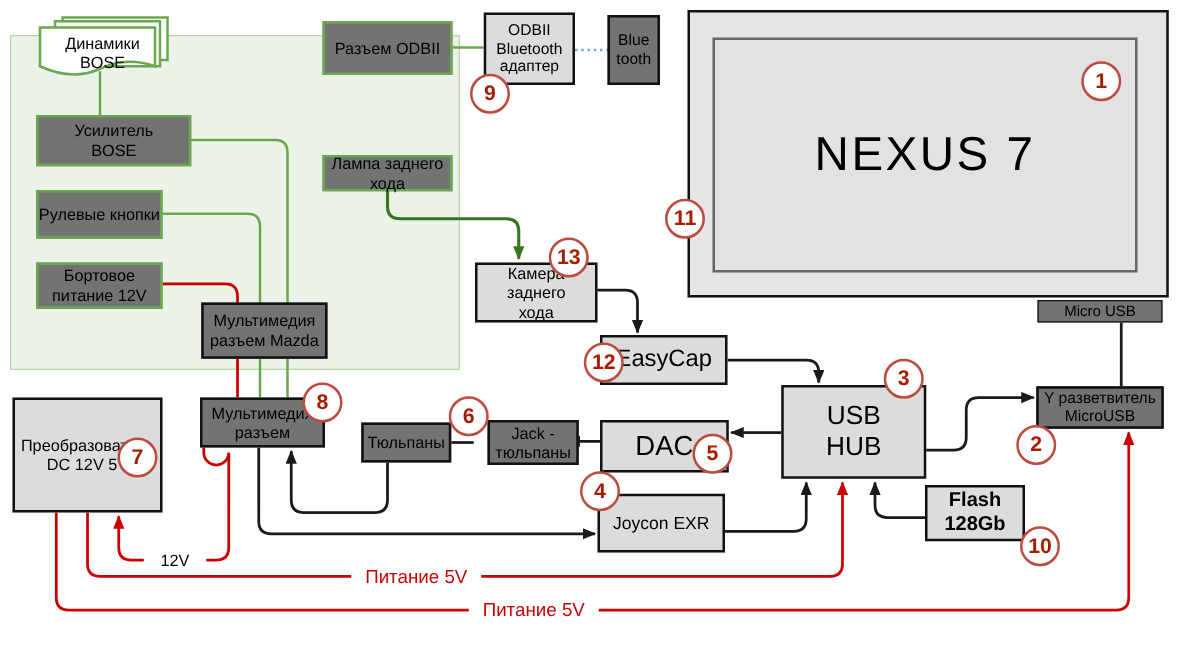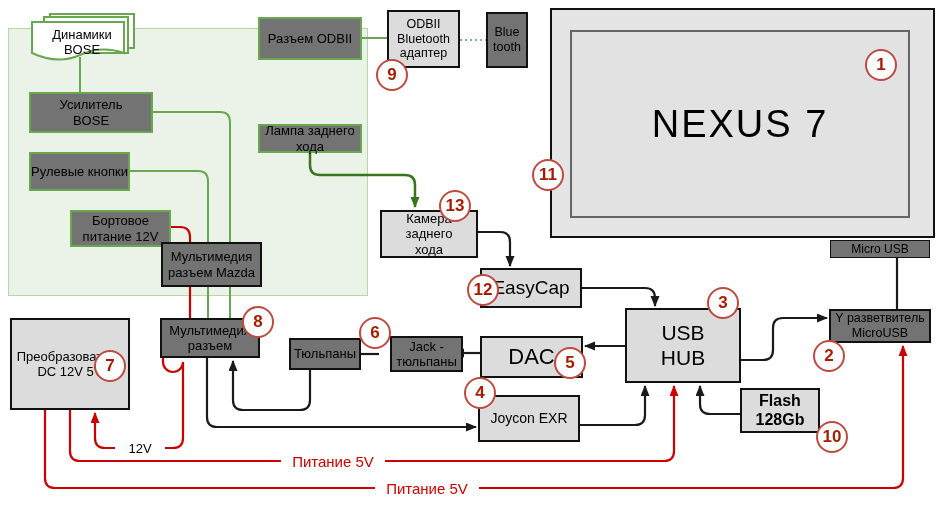--- a/index.html
+++ b/index.html
@@ -92,21 +92,21 @@
 
   <div class="box gb" style="left:29px;top:92px;width:124px;height:41px;">
     <span>Усилитель</span>
     <span>BOSE</span>
   </div>
 
   <div class="box gb" style="left:29px;top:152px;width:101px;height:39px;">
     <span>Рулевые кнопки</span>
   </div>
 
-  <div class="box gb" style="left:29px;top:210px;width:101px;height:37px;margin-left:41px;">
+  <div class="box gb" style="left:29px;top:210px;width:101px;height:37px;">
     <span>Бортовое</span>
     <span>питание 12V</span>
   </div>
 
   <div class="box" style="left:161px;top:242px;width:101px;height:45px;">
     <span>Мультимедия</span>
     <span>разъем Mazda</span>
   </div>
 
   <div class="box" style="left:160px;top:318px;width:100px;height:40px;">

